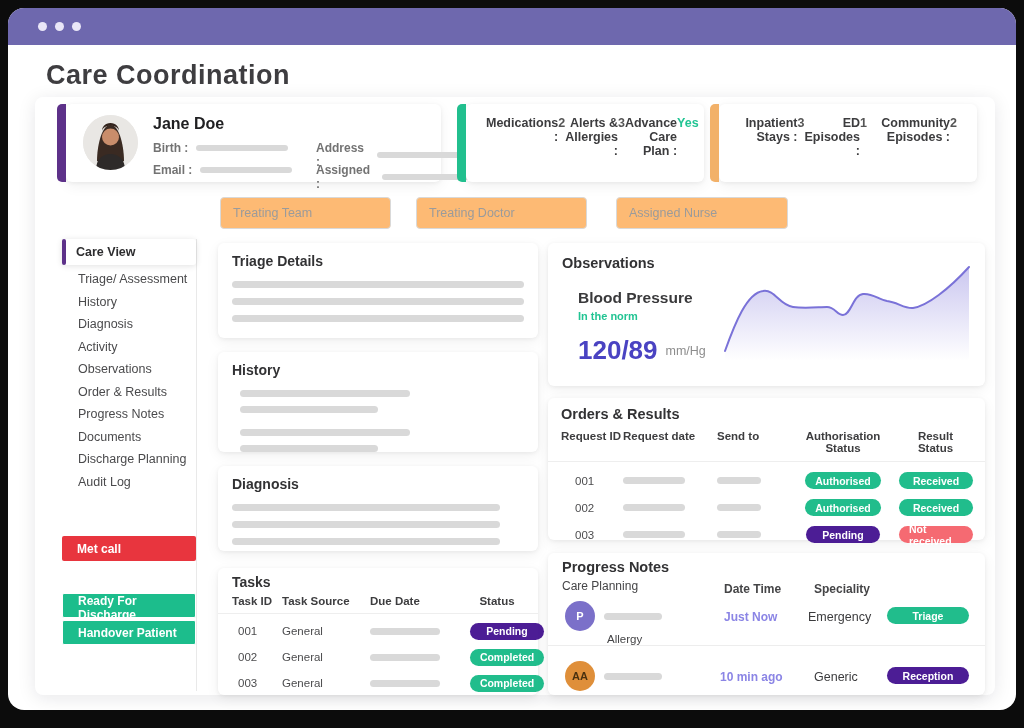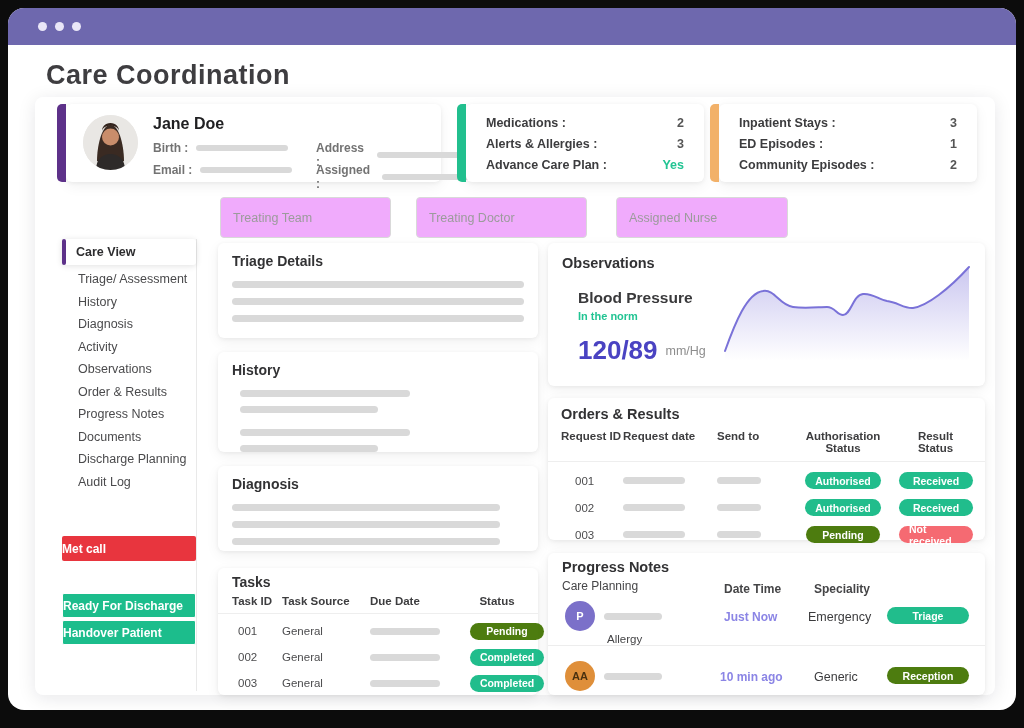--- a/index.html
+++ b/index.html
@@ -34,61 +34,61 @@
     box-shadow:0 1px 4px rgba(0,0,0,.06), 0 4px 14px rgba(0,0,0,.06);
   }
   .accent { position:absolute; left:-9px; top:0; width:9px; height:100%; border-radius:5px 0 0 5px; }
   .bar { background:#d9d9d9; border-radius:4px; height:7px; }
   .pill {
     display:inline-flex; align-items:center; justify-content:center;
     color:#fff; font-size:10.5px; font-weight:600;
     border-radius:10px; height:17px; padding:0 10px; min-width:74px;
   }
   .pill.green  { background:#21bd8c; }
-  .pill.orange { background:#4d7c0f; }
+  .pill.orange { background:#4c1d95; }
   .pill.red    { background:#f56a72; }
   .card-title { font-size:14px; font-weight:600; color:#323234; }
 
   
   .patient-card { left:31px; top:7px; width:375px; height:78px; }
   .avatar-photo {
     position:absolute; left:17px; top:11px; width:55px; height:55px;
     border-radius:50%; overflow:hidden; background:#e9e7e4;
   }
   .patient-name { position:absolute; left:87px; top:11px; font-size:16px; font-weight:700; color:#202022; }
   .p-field { position:absolute; display:flex; align-items:center; gap:8px; font-size:12px; font-weight:600; color:#737373; }
   .p-field .bar { width:92px; height:6px; }
 
-  .stat-card { width:238px; height:78px; padding:12px 20px 10px 20px; display:flex; flex-direction:column; justify-content:space-between; }
+  .stat-card { width:238px; height:78px; padding:12px 20px 10px 20px; display:flex; justify-content:space-between;text-align:right; }
   .stat-row { display:flex; justify-content:space-between; font-size:12.5px; font-weight:600; color:#3c3c3e; }
   .stat-row .val { color:#555; font-weight:600; }
   .stat-row .val.green { color:#22c493; }
 
   
   .filter-input {
-    position:absolute; height:41px; border:1px solid #d9d9d9; border-radius:4px;
+    position:absolute; height:32px; border:1px solid #d9d9d9; border-radius:4px;
     font-family:"Liberation Sans",sans-serif; font-size:12.5px; color:#444;
-    padding:0 12px; outline:none; background:#f0abfc;
+    padding:0 12px; outline:none; background:#fdba74;
   }
   .filter-input::placeholder { color:#9b9b9b; }
 
   
   .side-divider { position:absolute; left:161px; top:142px; width:1px; height:452px; background:#e9e9e9; }
   .active-item {
     position:absolute; left:27px; top:142px; width:134px; height:26px;
     background:#fff; border-radius:3px; box-shadow:0 1px 6px rgba(0,0,0,.12);
     display:flex; align-items:center; padding-left:14px;
     font-size:12.5px; font-weight:700; color:#2d2d2f;
   }
   .active-item .abar { position:absolute; left:0; top:0; width:4px; height:100%; background:#5d3189; border-radius:2px; }
   .side-list { position:absolute; left:27px; top:171px; width:134px; list-style:none; }
   .side-list li { height:22.5px; display:flex; align-items:center; padding-left:16px; font-size:12.5px; color:#4a4a4c; cursor:pointer; white-space:nowrap; }
   .side-btn {
     position:absolute; left:27px; width:134px; height:25px; border:none; cursor:pointer;
-    color:#fff; font-size:12px; font-weight:600; text-align:left; 
+    color:#fff; font-size:12px; font-weight:600; text-align:left; padding-left:15px;
     font-family:"Liberation Sans",sans-serif; border-radius:2px;
   }
   .side-btn.red { background:#e8353e; }
   .side-btn.green { background:#1cbd8c; border:1px solid #ffffff; }
 
   
   .mid-card { left:183px; width:320px; padding:10px 14px; }
   .mid-card .bars { margin-top:12px; display:flex; flex-direction:column; gap:10px; }
 
   

